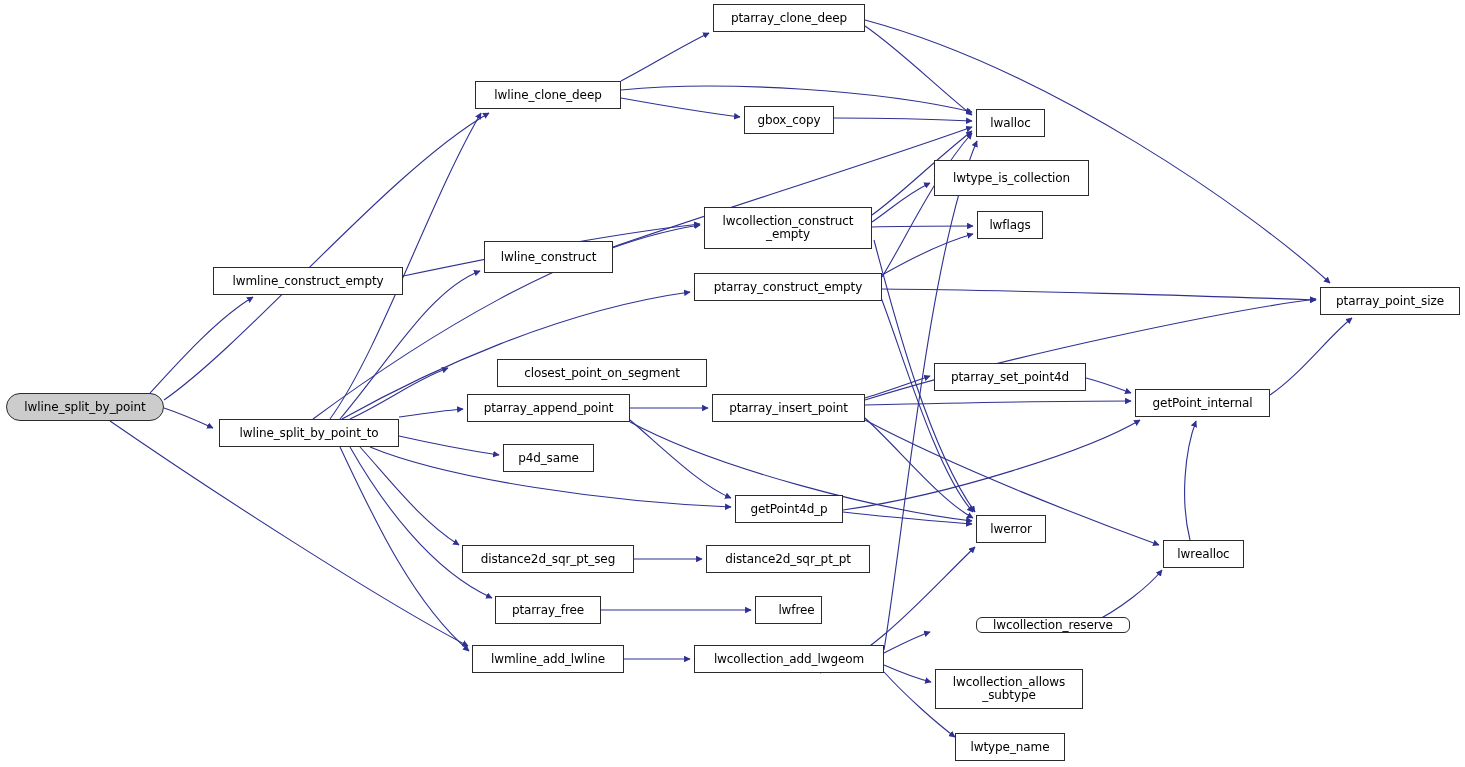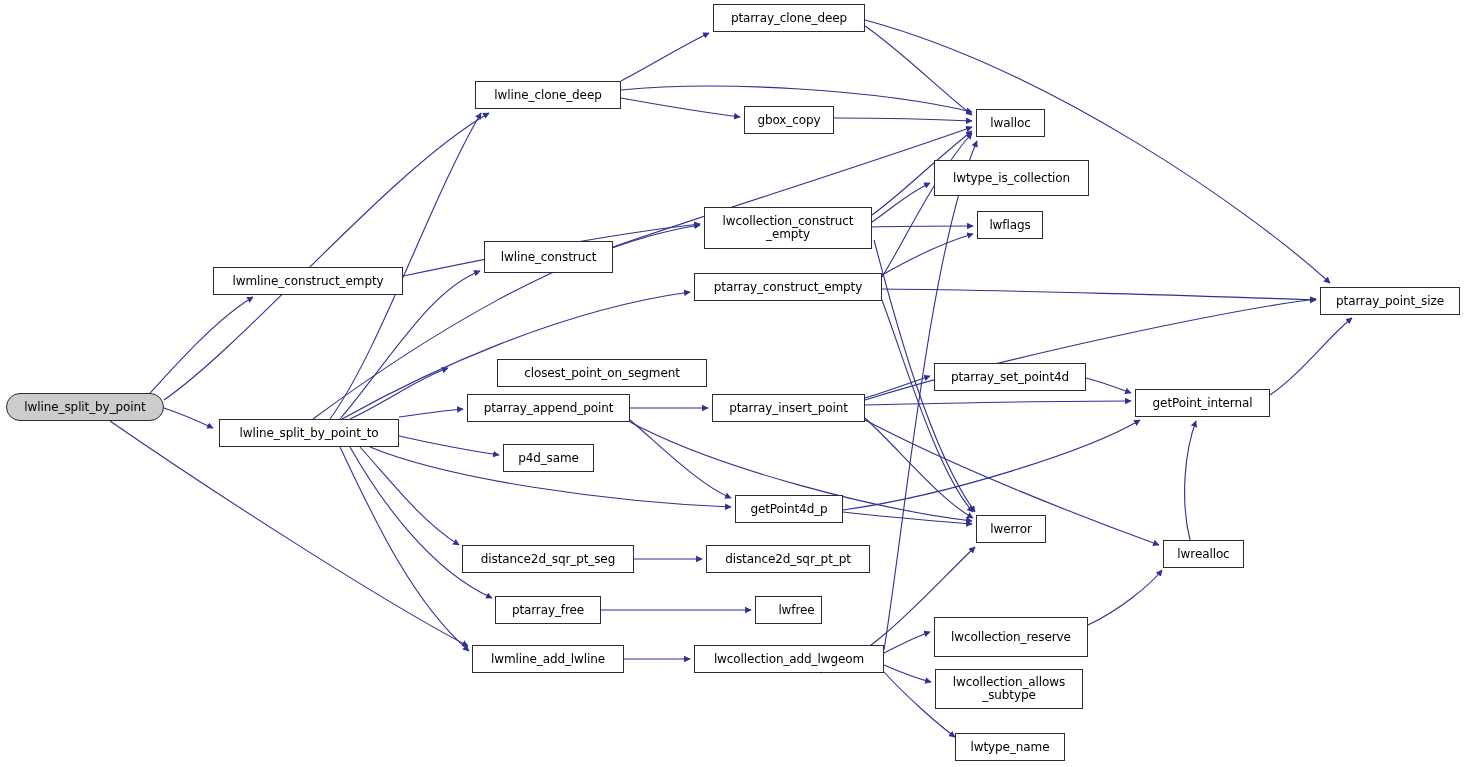--- a/index.html
+++ b/index.html
@@ -135,20 +135,20 @@
       <div class="node" style="left: 712px; top: 394px; width: 153px; height: 28px;"><span>ptarray_insert_point</span></div>
       <div class="node" style="left: 1135px; top: 389px; width: 135px; height: 28px;"><span>getPoint_internal</span></div>
       <div class="node" style="left: 503px; top: 444px; width: 91px; height: 28px;"><span>p4d_same</span></div>
       <div class="node" style="left: 735px; top: 495px; width: 108px; height: 28px;"><span>getPoint4d_p</span></div>
       <div class="node" style="left: 976px; top: 515px; width: 70px; height: 28px;"><span>lwerror</span></div>
       <div class="node" style="left: 1163px; top: 540px; width: 81px; height: 28px;"><span>lwrealloc</span></div>
       <div class="node" style="left: 462px; top: 545px; width: 172px; height: 28px;"><span>distance2d_sqr_pt_seg</span></div>
       <div class="node" style="left: 706px; top: 545px; width: 164px; height: 28px;"><span>distance2d_sqr_pt_pt</span></div>
       <div class="node" style="left: 495px; top: 596px; width: 106px; height: 28px;"><span>ptarray_free</span></div>
       <div class="node" style="left: 755px; top: 596px; width: 67px; height: 28px; padding-left: 16px;"><span>lwfree</span></div>
-      <div class="node" style="left: 934px; top: 617px; width: 154px; height: 40px;"><span>lwcollection_reserve</span></div>
+      <div class="node" style="left: 976px; top: 617px; width: 154px; height: 16px; border-radius: 6px;"><span>lwcollection_reserve</span></div>
       <div class="node" style="left: 472px; top: 645px; width: 152px; height: 28px;"><span>lwmline_add_lwline</span></div>
       <div class="node" style="left: 694px; top: 645px; width: 190px; height: 28px;"><span>lwcollection_add_lwgeom</span></div>
       <div class="node" style="left: 935px; top: 669px; width: 148px; height: 40px;"><span>lwcollection_allows
 _subtype</span></div>
       <div class="node" style="left: 955px; top: 733px; width: 110px; height: 28px;"><span>lwtype_name</span></div>
     </div>
 </div>
 
 </body></html>

